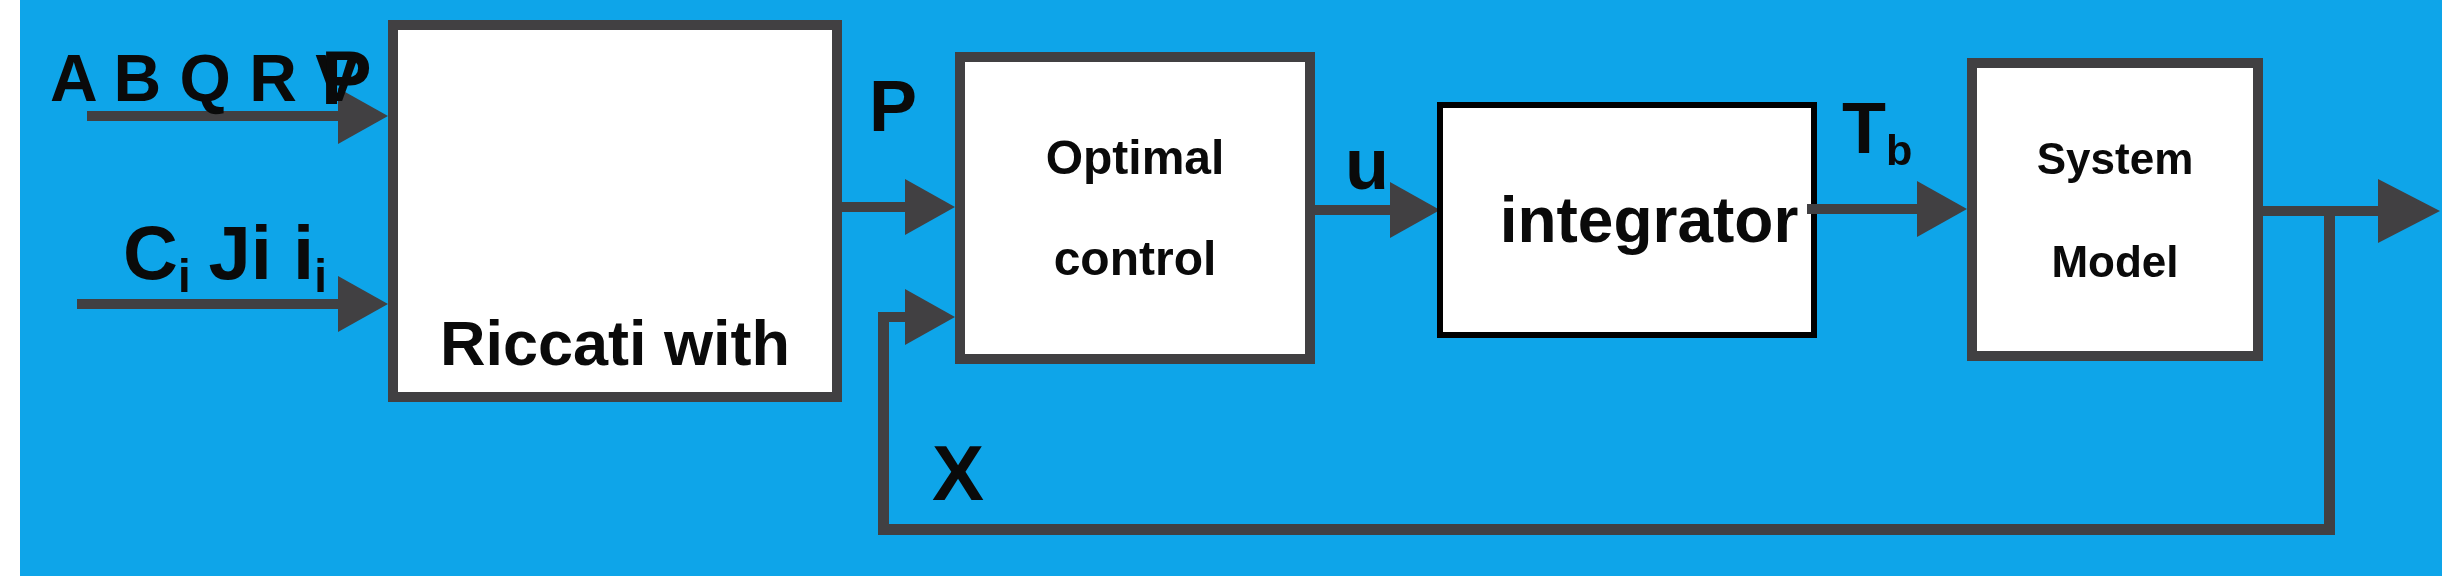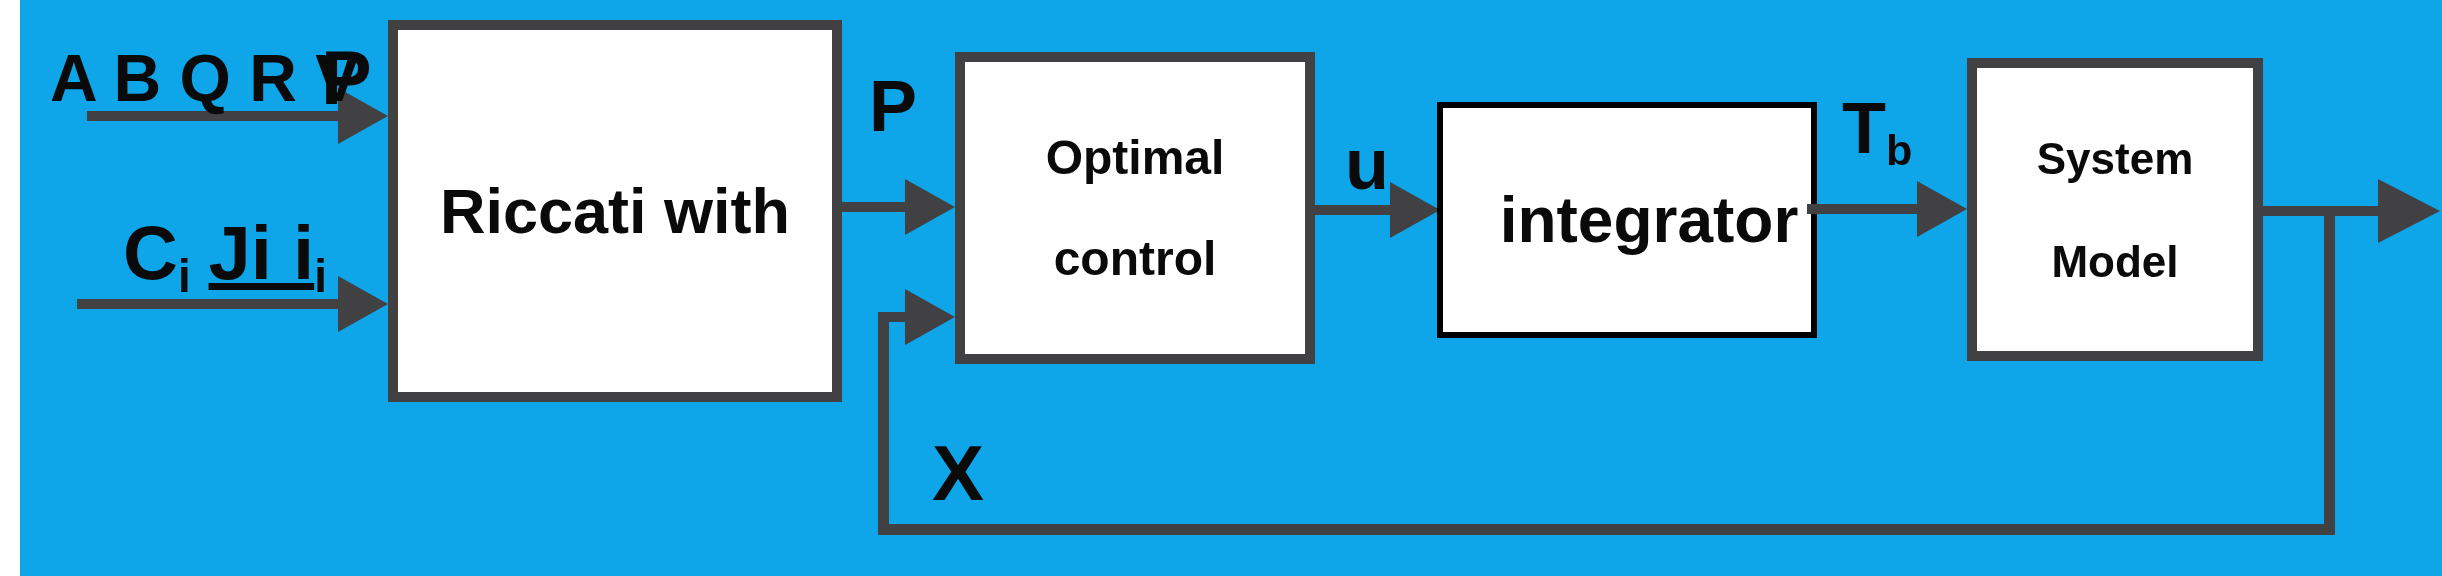--- a/index.html
+++ b/index.html
@@ -21,21 +21,21 @@
     display: flex;
     flex-direction: column;
     justify-content: center;
     align-items: center;
     text-align: center;
     font-weight: bold;
     color: #0a0a0a;
     white-space: nowrap;
   }
   .box .bline { display: block; }
-  #b-riccati   { left: 368px;  top: 20px;  width: 454px; height: 382px; font-size: 63px; line-height: 97px; }
+  #b-riccati   { left: 368px;  top: 20px;  width: 454px; height: 382px; font-size: 63px; line-height: 97px; justify-content: flex-end; }
   #b-optimal   { left: 935px;  top: 52px;  width: 360px; height: 312px; font-size: 48px; line-height: 101px; }
   #b-integrator{ left: 1417px; top: 102px; width: 380px; height: 236px; border: 6px solid #000000; font-size: 64px; line-height: 70px; padding-left: 44px; }
   #b-system    { left: 1947px; top: 58px;  width: 296px; height: 303px; font-size: 44px; line-height: 103px; }
 
   .line { position: absolute; background: #414042; }
   .l-in1       { left: 67px;   top: 111px; width: 260px;  height: 10px; }
   .l-in2       { left: 57px;   top: 299px; width: 270px;  height: 10px; }
   .l-p         { left: 820px;  top: 202px; width: 70px;   height: 10px; }
   .l-u         { left: 1293px; top: 205px; width: 88px;   height: 10px; }
   .l-tb        { left: 1787px; top: 204px; width: 118px;  height: 10px; }
@@ -73,21 +73,21 @@
   #lbl-in2   { left: 103px;  top: 215px; font-size: 76px; }
   #lbl-p     { left: 849px;  top: 70px;  font-size: 72px; }
   #lbl-u     { left: 1325px; top: 128px; font-size: 72px; }
   #lbl-tb    { left: 1822px; top: 92px;  font-size: 72px; }
   #lbl-x     { left: 912px;  top: 434px; font-size: 78px; }
 
   .sub {
     font-size: 0.6em;
     vertical-align: -0.28em;
   }
-  .gap { margin-left: 18px; text-decoration: underline; }
+  .gap { margin-left: 18px; }
 </style>
 </head>
 <body>
 
 <div id="canvas">
 
   <div class="line l-in1"></div>
   <div class="tri t-in1"></div>
   <div class="line l-in2"></div>
   <div class="tri t-in2"></div>

